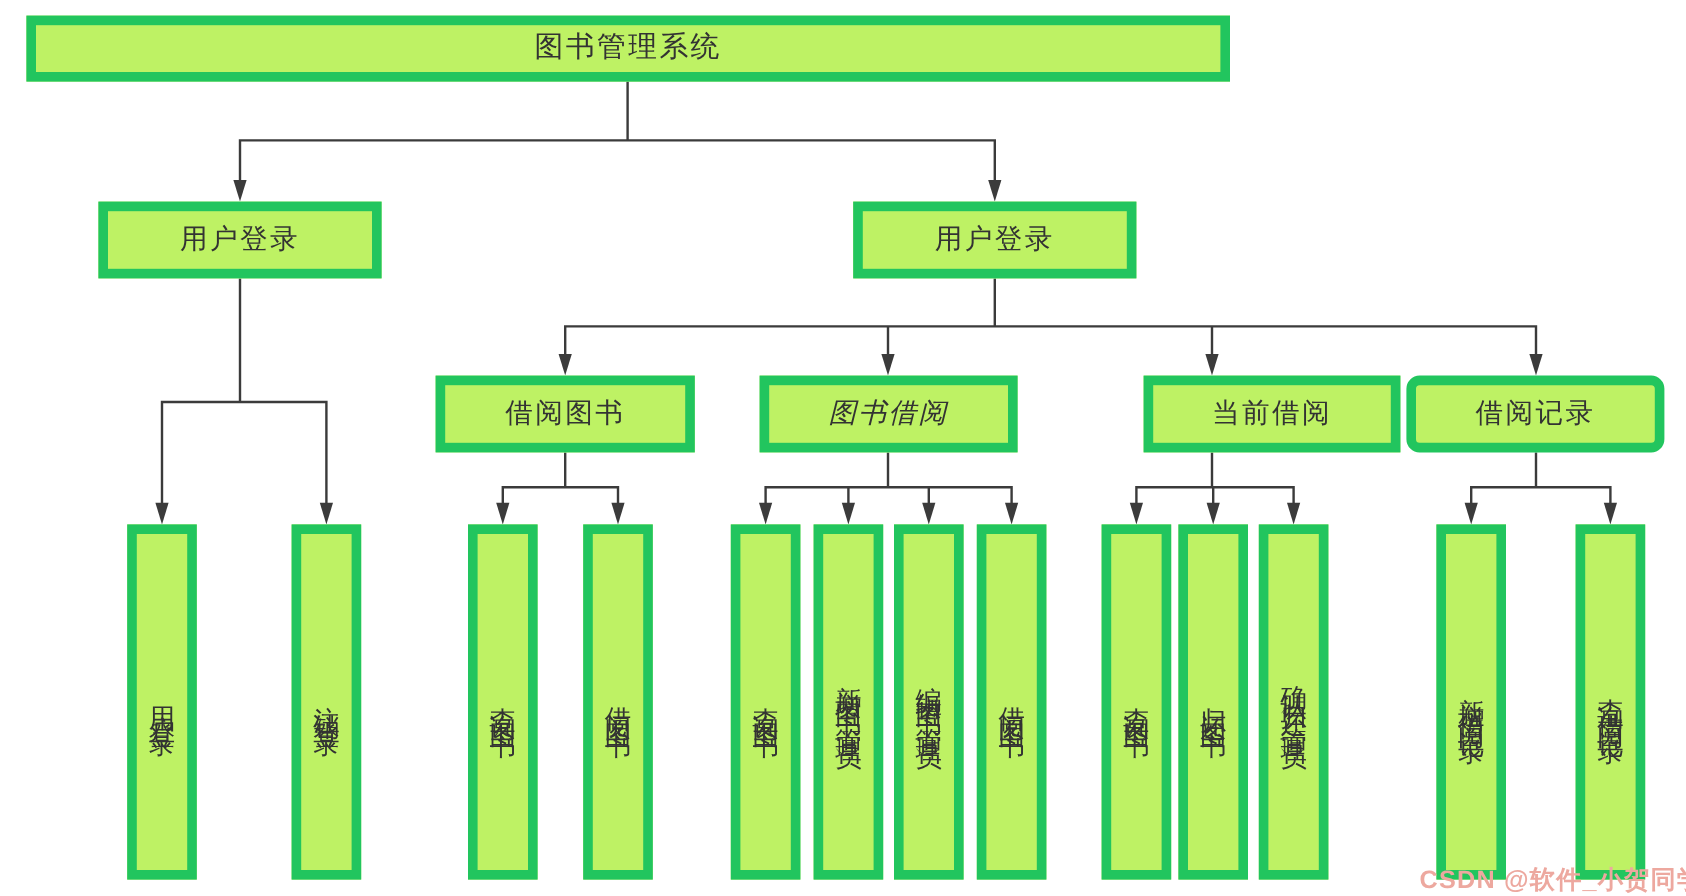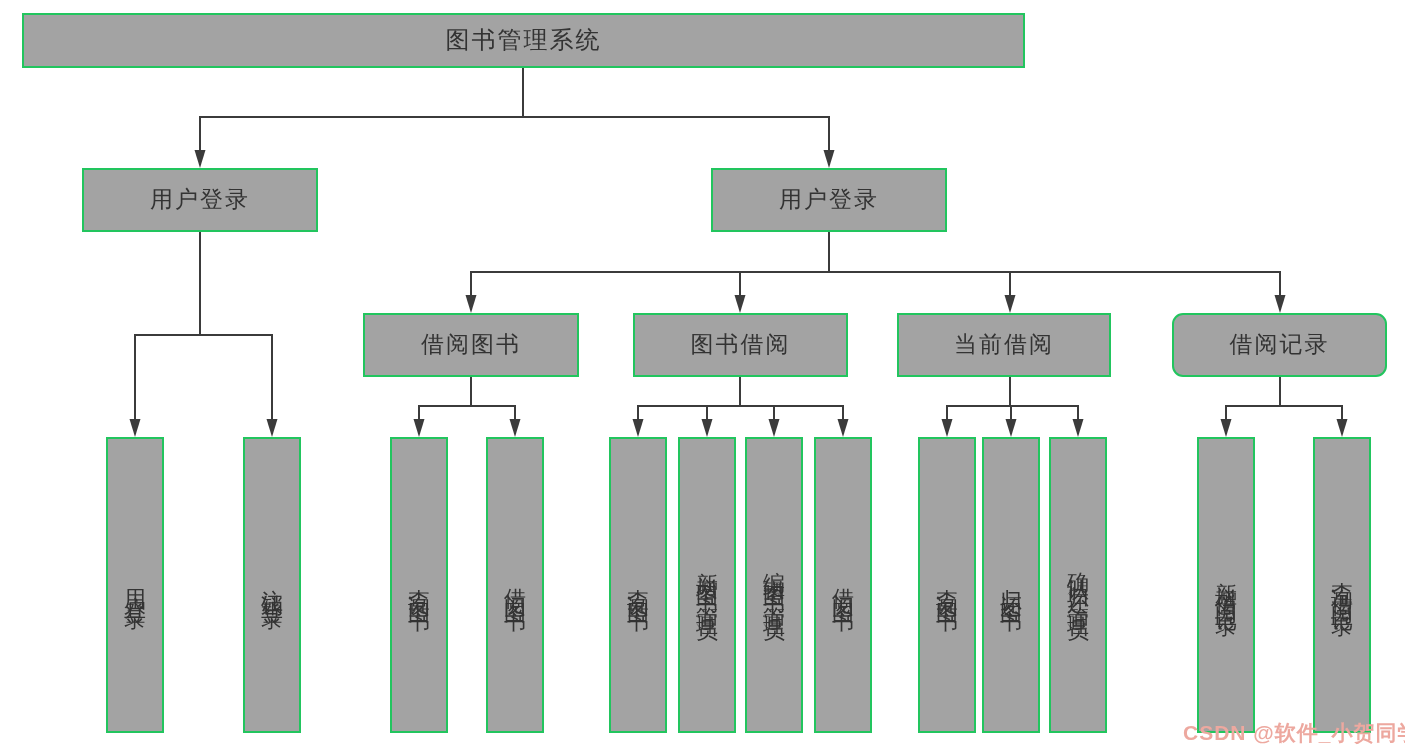--- a/index.html
+++ b/index.html
@@ -2,22 +2,22 @@
 <html><head>
 <meta charset="utf-8">
 <style>
   html,body { margin:0; padding:0; background:#ffffff; }
   .canvas {
     position:relative; width:1405px; height:747px; background:#ffffff;
     font-family:"Liberation Sans", sans-serif; color:#333333; overflow:hidden;
   }
   svg.connectors { position:absolute; left:0; top:0; width:1405px; height:747px; }
   .node {
-    position:absolute; box-sizing:border-box; border:2px solid #22c55e;
-    background:#a3a3a3; display:flex; align-items:center; justify-content:center;
+    position:absolute; box-sizing:border-box; border:8px solid #22c55e;
+    background:#bef264; display:flex; align-items:center; justify-content:center;
     text-align:center; z-index:2;
   }
   .hnode { font-size:23px; letter-spacing:2px; line-height:1.2; }
   .root-node { font-size:24px; }
   .vnode {
     top:437px; width:58px; height:296px;
     writing-mode:vertical-rl; text-orientation:mixed;
     font-size:22px; letter-spacing:7px; line-height:1;
   }
   .watermark {
@@ -94,22 +94,22 @@
       <polygon points="1336.5,419 1347.5,419 1342,437"></polygon>
     </g>
   </svg>
 
   <div class="node hnode root-node" style="left:22px; top:13px; width:1003px; height:55px;">图书管理系统</div>
 
   <div class="node hnode" style="left:82px; top:168px; width:236px; height:64px;">用户登录</div>
   <div class="node hnode" style="left:711px; top:168px; width:236px; height:64px;">用户登录</div>
 
   <div class="node hnode" style="left:363px; top:313px; width:216px; height:64px;">借阅图书</div>
-  <div class="node hnode" style="left:633px; top:313px; width:215px; height:64px;">图书借阅</div>
-  <div class="node hnode" style="left:897px; top:313px; width:214px; height:64px;">当前借阅</div>
+  <div class="node hnode" style="left:633px; top:313px; width:215px; height:64px;font-style:italic;">图书借阅</div>
+  <div class="node hnode" style="left:953px; top:313px; width:214px; height:64px;">当前借阅</div>
   <div class="node hnode" style="left:1172px; top:313px; width:215px; height:64px;border-radius:11px;">借阅记录</div>
 
   <div class="node vnode" style="left:106px;">用户登录</div>
   <div class="node vnode" style="left:243px;">注销登录</div>
 
   <div class="node vnode" style="left:390px;">查询图书</div>
   <div class="node vnode" style="left:486px;">借阅图书</div>
 
   <div class="node vnode" style="left:609px;">查询图书</div>
   <div class="node vnode" style="left:678px;">新增图书（管理员）</div>

